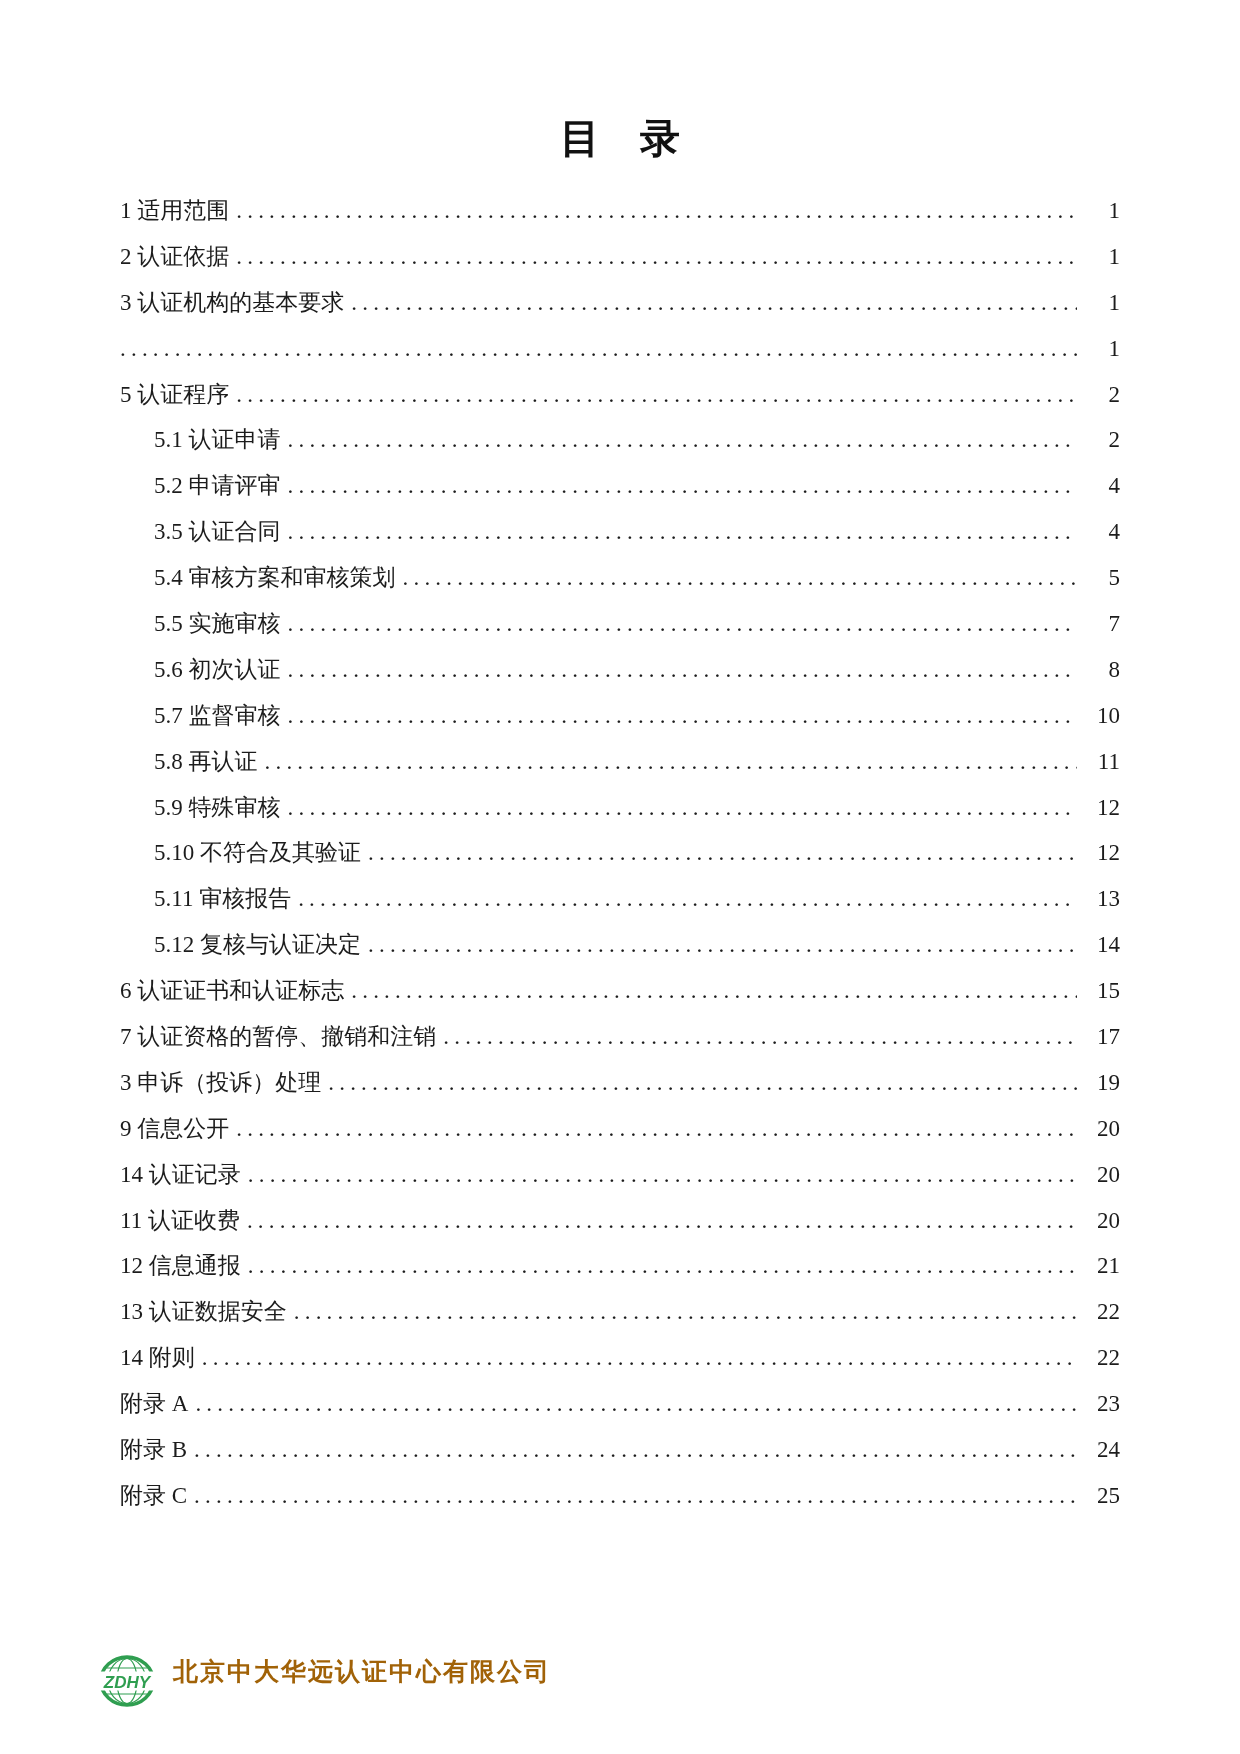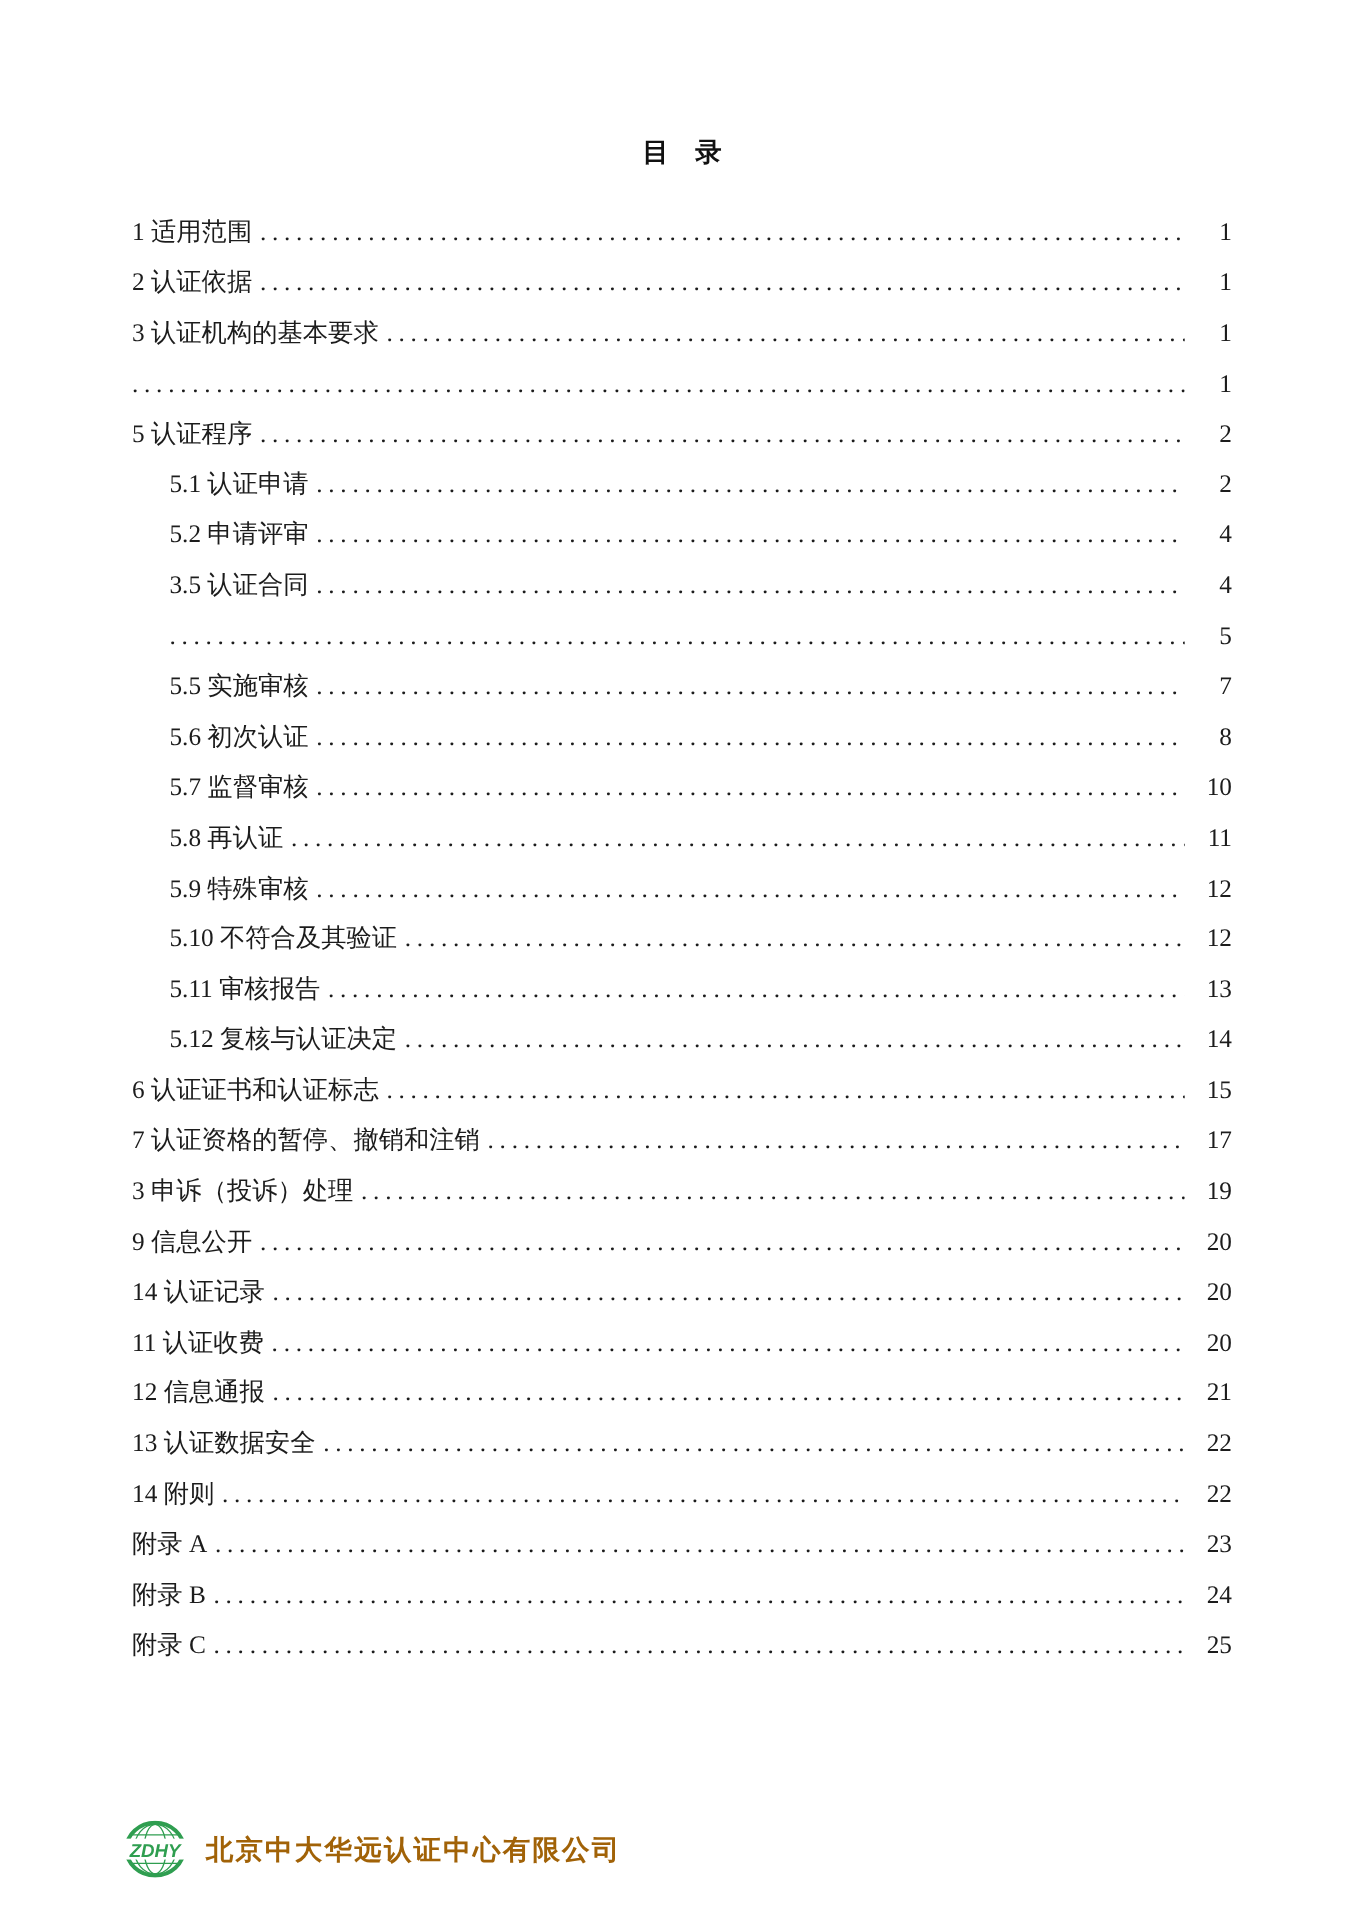--- a/index.html
+++ b/index.html
@@ -14,21 +14,21 @@
     margin: 0 auto;
     background: #ffffff;
     box-sizing: border-box;
     padding: 118px 120px 0 120px;
     overflow: hidden;
     font-family: "Liberation Serif", "DejaVu Serif", serif;
     color: #1c1c1c;
   }
   .toc-title {
     text-align: center;
-    font-size: 24px;
+    font-size: 40px;
     font-weight: bold;
     line-height: 42px;
     color: #111111;
   }
   .toc-list {
     margin-top: 28px;
   }
   .toc-row {
     display: flex;
     align-items: baseline;
@@ -51,24 +51,23 @@
     color: #1c1c1c;
   }
   .toc-page {
     white-space: nowrap;
     min-width: 34px;
     text-align: right;
     padding-left: 9px;
   }
   .footer {
     position: absolute;
-    left: 112px;
+    left: 98px;
     top: 1655px;
     display: flex;
-    align-items: center;
     gap: 17px;
   }
   .footer-logo {
     display: block;
   }
   .footer-company {
     font-family: "Liberation Sans", "DejaVu Sans", sans-serif;
     font-size: 25px;
     font-weight: 700;
     color: #a16207;
@@ -116,20 +115,21 @@
         <span class="toc-label">5.2 申请评审</span>
         <span class="toc-leader">....................................................................................................................................................................................</span>
         <span class="toc-page">4</span>
       </div>
       <div class="toc-row sub">
         <span class="toc-label">3.5 认证合同</span>
         <span class="toc-leader">....................................................................................................................................................................................</span>
         <span class="toc-page">4</span>
       </div>
       <div class="toc-row sub">
+        <span class="toc-label">5.4 审核方案和审核策划</span>
         <span class="toc-leader">....................................................................................................................................................................................</span>
         <span class="toc-page">5</span>
       </div>
       <div class="toc-row sub">
         <span class="toc-label">5.5 实施审核</span>
         <span class="toc-leader">....................................................................................................................................................................................</span>
         <span class="toc-page">7</span>
       </div>
       <div class="toc-row sub">
         <span class="toc-label">5.6 初次认证</span>

